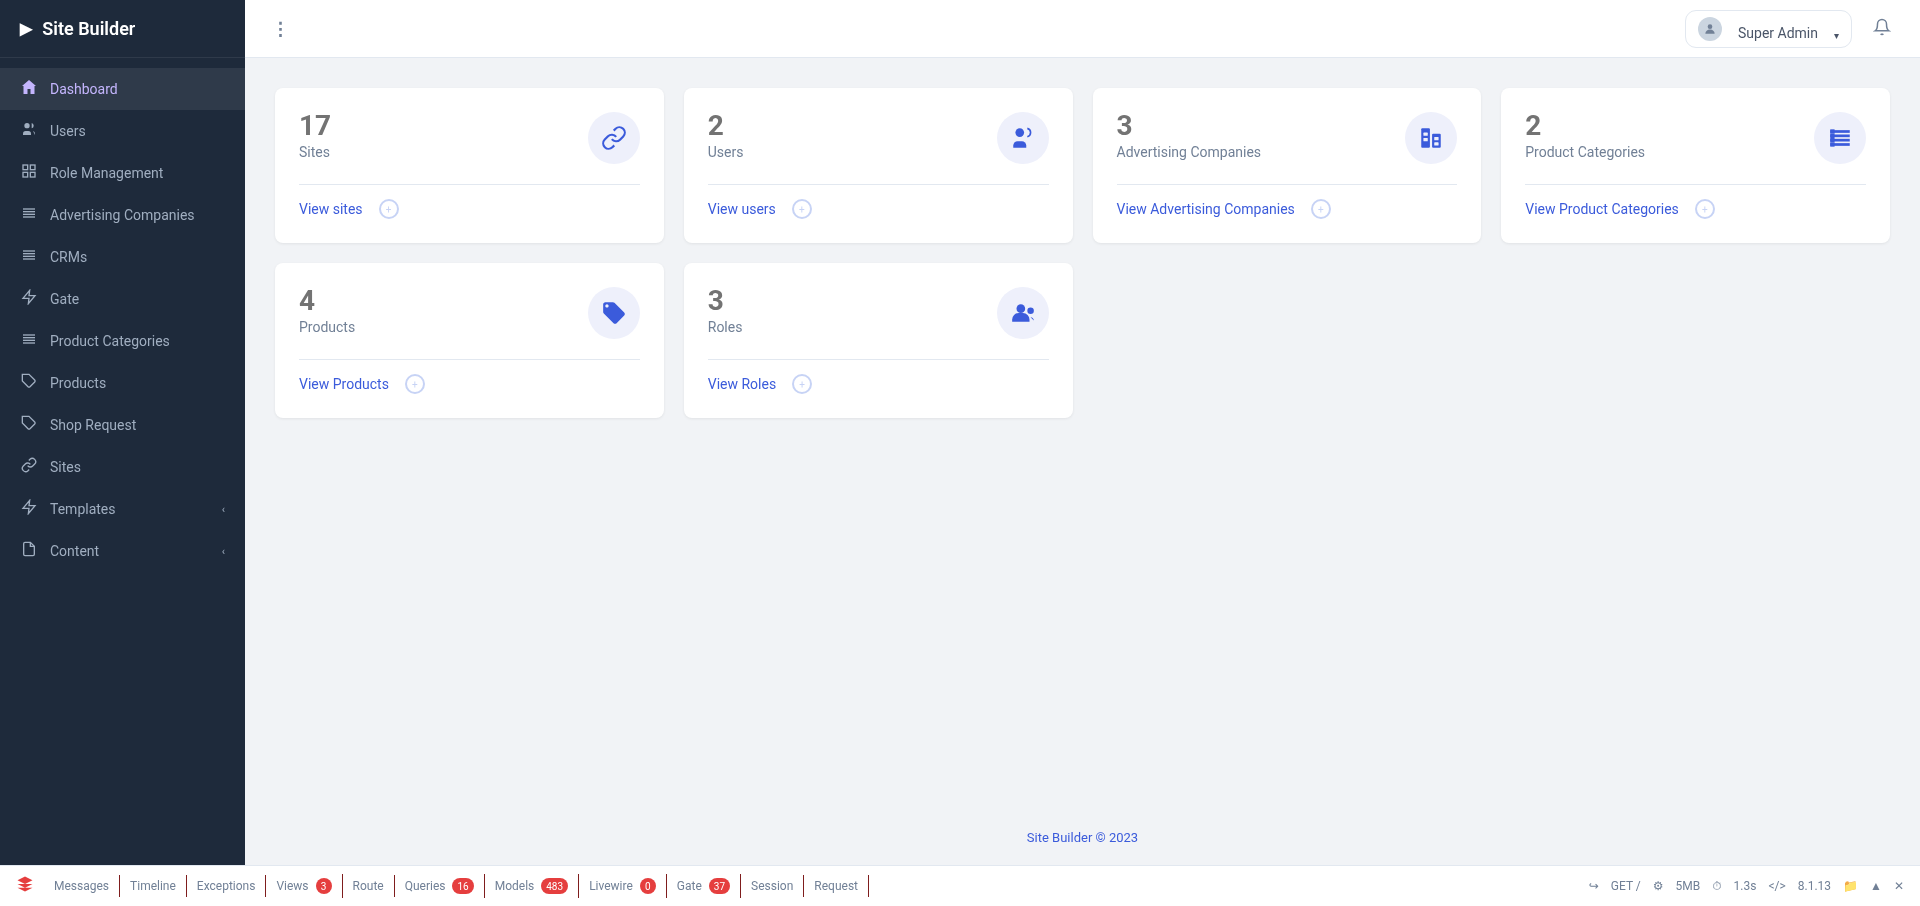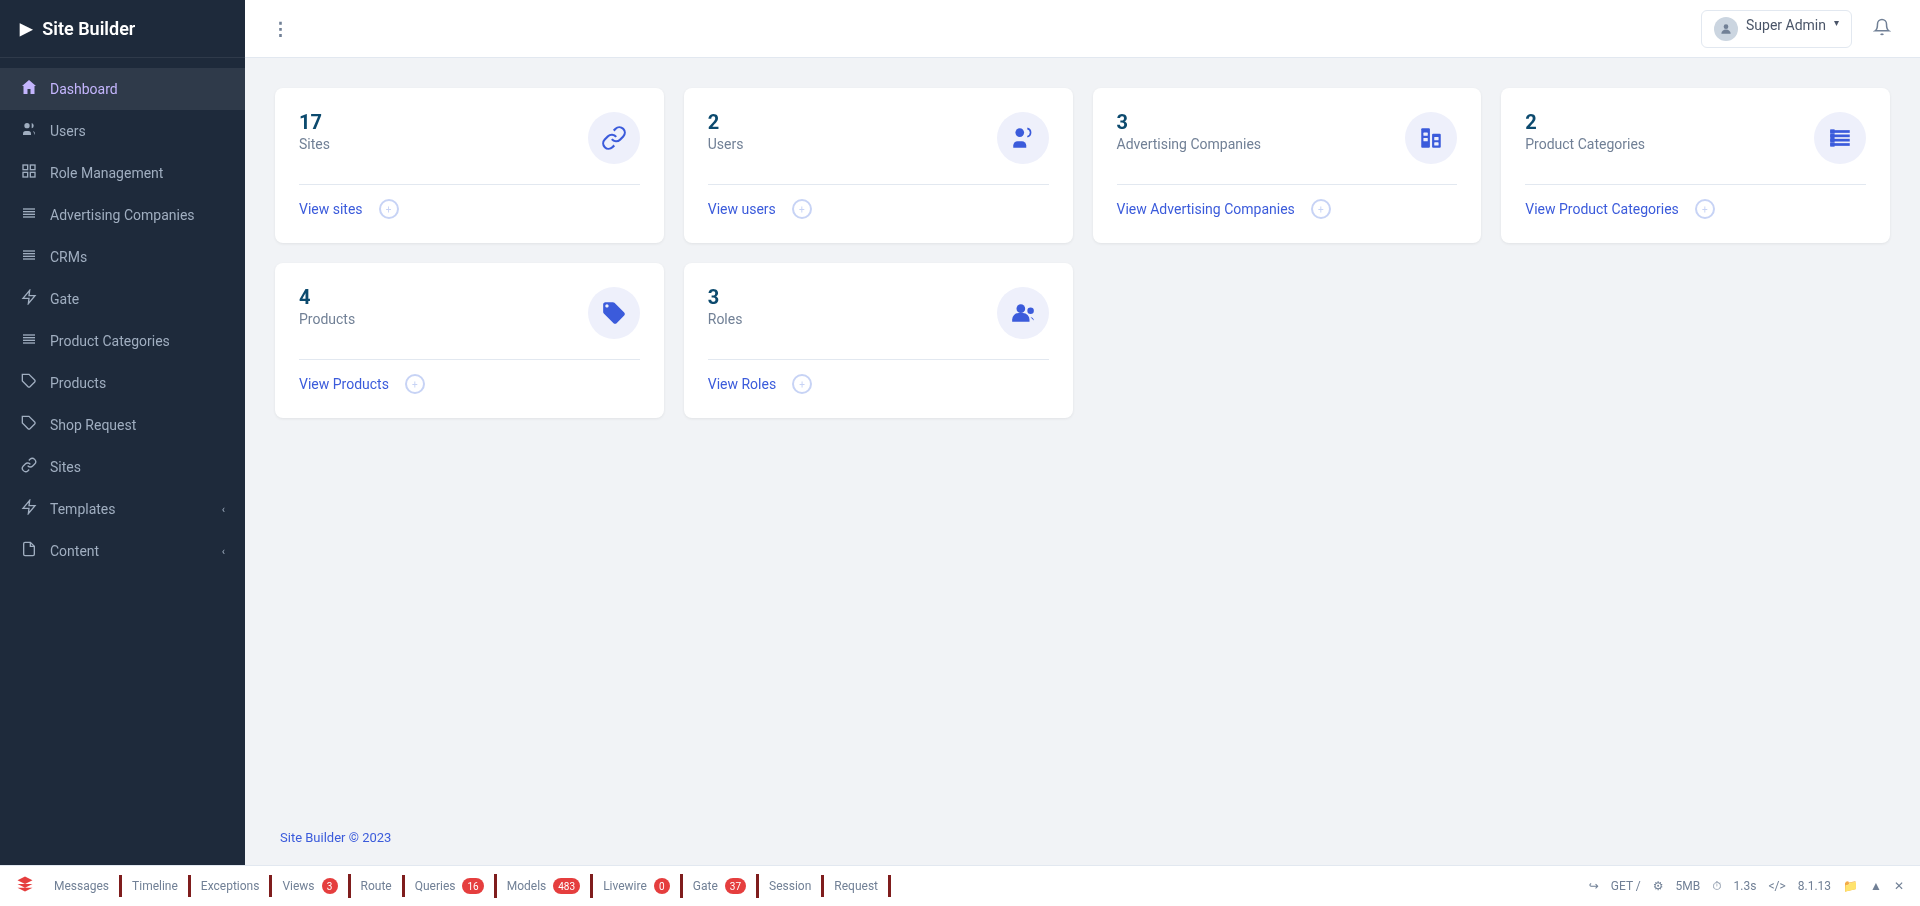--- a/index.html
+++ b/index.html
@@ -14,47 +14,47 @@
     .sidebar-item { display: flex; align-items: center; gap: 12px; padding: 11px 20px; color: #a0aec0; cursor: pointer; font-size: 14px; transition: background 0.15s; position: relative; }
     .sidebar-item.active { color: #c4b5fd; background: rgba(255,255,255,0.08); }
     .sidebar-item .icon { width: 18px; text-align: center; font-size: 15px; }
     .sidebar-item .chevron { margin-left: auto; font-size: 11px; }
 
     
     .header { background: #fff; height: 58px; display: flex; align-items: center; justify-content: space-between; padding: 0 20px; border-bottom: 1px solid #e2e8f0; flex-shrink: 0; }
     .header-left { display: flex; align-items: center; gap: 12px; }
     .header-menu-btn { width: 32px; height: 32px; display: flex; align-items: center; justify-content: center; cursor: pointer; border-radius: 4px; }
     .header-right { display: flex; align-items: center; gap: 12px; }
-    .admin-dropdown { display: flex; align-items: flex-start; gap: 8px; padding: 6px 12px; border: 1px solid #e2e8f0; border-radius: 6px; cursor: pointer; font-size: 14px; color: #4a5568; }
+    .admin-dropdown { display: flex; align-items: flex-end; gap: 16px; padding: 6px 12px; border: 1px solid #e2e8f0; border-radius: 11px; cursor: pointer; font-size: 14px; color: #4a5568; }
     .admin-avatar { width: 24px; height: 24px; border-radius: 50%; background: #cbd5e0; display: flex; align-items: center; justify-content: center; font-size: 10px; color: #4a5568; }
     .notif-btn { width: 36px; height: 36px; display: flex; align-items: center; justify-content: center; cursor: pointer; border-radius: 6px; font-size: 16px; color: #4a5568; }
 
     
     .main-content { flex: 1; padding: 30px; overflow-y: auto; }
 
     
     .cards-grid { display: grid; grid-template-columns: repeat(4, 1fr); gap: 20px; margin-bottom: 20px; }
     .cards-grid-2 { display: grid; grid-template-columns: repeat(4, 1fr); gap: 20px; }
     .card { background: #fff; border-radius: 8px; padding: 24px; box-shadow: 0 1px 3px rgba(0,0,0,0.07); }
     .card-top { display: flex; align-items: flex-start; justify-content: space-between; margin-bottom: 20px; }
-    .card-count { font-size: 20px; font-weight: 700; color: #0c4a6e; line-height: 1; }
+    .card-count { font-size: 28px; font-weight: 700; color: #737373; line-height: 1; }
     .card-label { font-size: 14px; color: #718096; margin-top: 4px; }
     .card-icon { width: 52px; height: 52px; background: #eef0fb; border-radius: 50%; display: flex; align-items: center; justify-content: center; font-size: 22px; color: #3b5bdb; }
     .card-divider { border: none; border-top: 1px solid #e2e8f0; margin-bottom: 14px; }
     .card-link { color: #3b5bdb; font-size: 14px; text-decoration: none; display: flex; align-items: center; gap: 16px; cursor: pointer; }
     .card-link-circle { width: 20px; height: 20px; border: 2px solid #c7d3f5; border-radius: 50%; display: flex; align-items: center; justify-content: center; font-size: 10px; color: #c7d3f5; }
 
     
     .footer-bar { background: #fff; border-top: 1px solid #e2e8f0; padding: 8px 16px; font-size: 12px; color: #718096; display: flex; align-items: center; gap: 0; flex-shrink: 0; }
     .footer-logo { color: #e53e3e; margin-right: 10px; font-size: 16px; }
-    .footer-tab { padding: 4px 10px; cursor: pointer; white-space: nowrap; border-right: 3px solid #7f1d1d; }
+    .footer-tab { padding: 4px 10px; cursor: pointer; white-space: nowrap; border-right: 1px solid #7f1d1d; }
     .footer-badge { display: inline-flex; align-items: center; justify-content: center; background: #e53e3e; color: #fff; border-radius: 10px; padding: 0 5px; font-size: 10px; min-width: 16px; height: 16px; margin-left: 4px; }
     .footer-right { margin-left: auto; display: flex; align-items: center; gap: 12px; font-size: 12px; color: #718096; }
 
-    .site-footer { padding: 20px 35px; color: #3b5bdb; font-size: 13px; }
+    .site-footer { padding: 20px 20px; color: #3b5bdb; font-size: 13px; text-align: center; }
   </style>
 </head>
 <body>
 
 <div class="app-wrapper">
 
   <aside class="sidebar">
     <div class="sidebar-brand">
       <span style="font-size:16px;">▶</span>
       <span>Site Builder</span>

